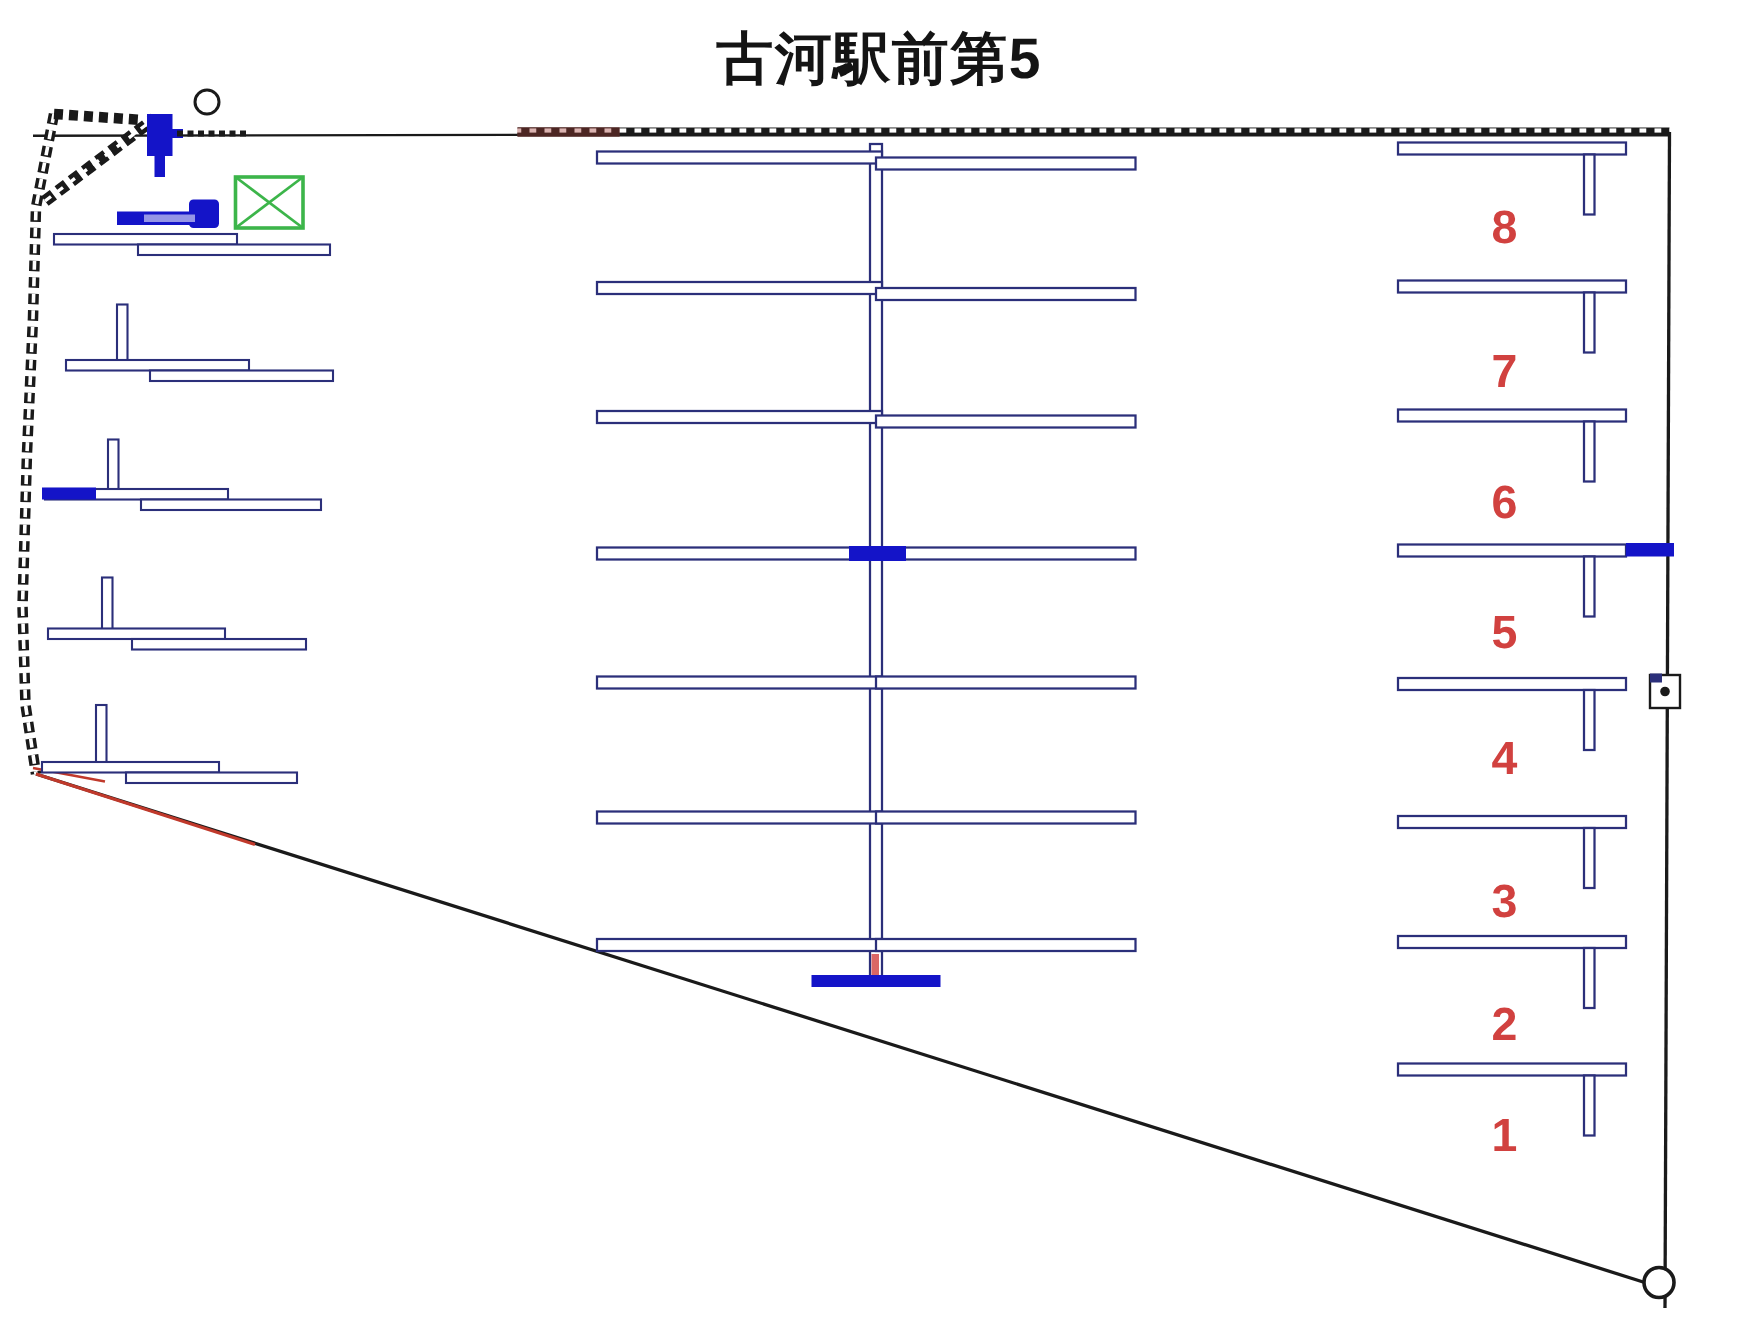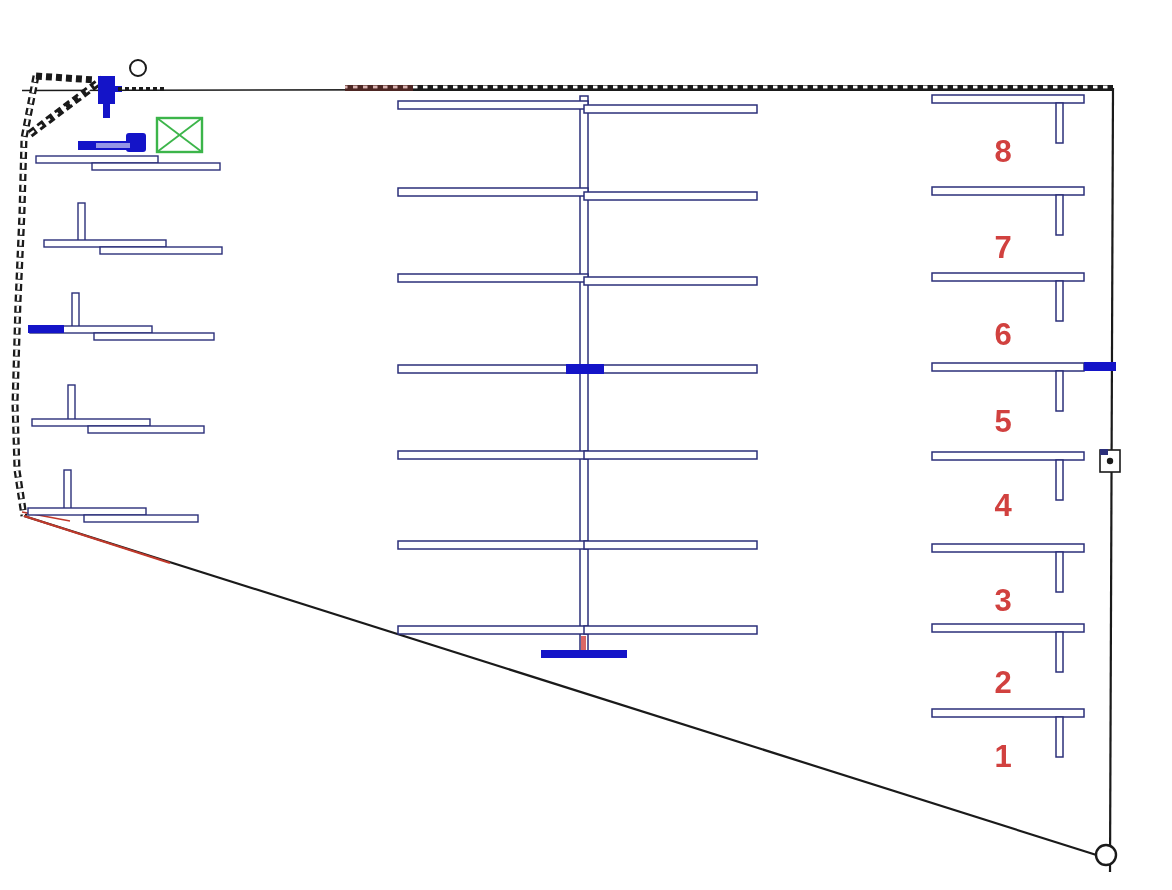--- a/index.html
+++ b/index.html
@@ -45,20 +45,21 @@
     color: #d1413f;
     transform: translate(-50%, -50%);
     pointer-events: none;
   }
 </style>
 </head>
 <body>
 
 <div id="page">
 
+  <div id="title">古河駅前第5</div>
 
   <svg id="canvas" viewBox="0 0 1172 890">
     <defs>
       <pattern id="hatchDash" width="10" height="6" patternUnits="userSpaceOnUse">
         <rect width="10" height="6" fill="#1a1a1a"></rect>
         <rect x="3" y="1.6" width="4.5" height="2.8" fill="#ffffff"></rect>
       </pattern>
     </defs>
 
     <g>

